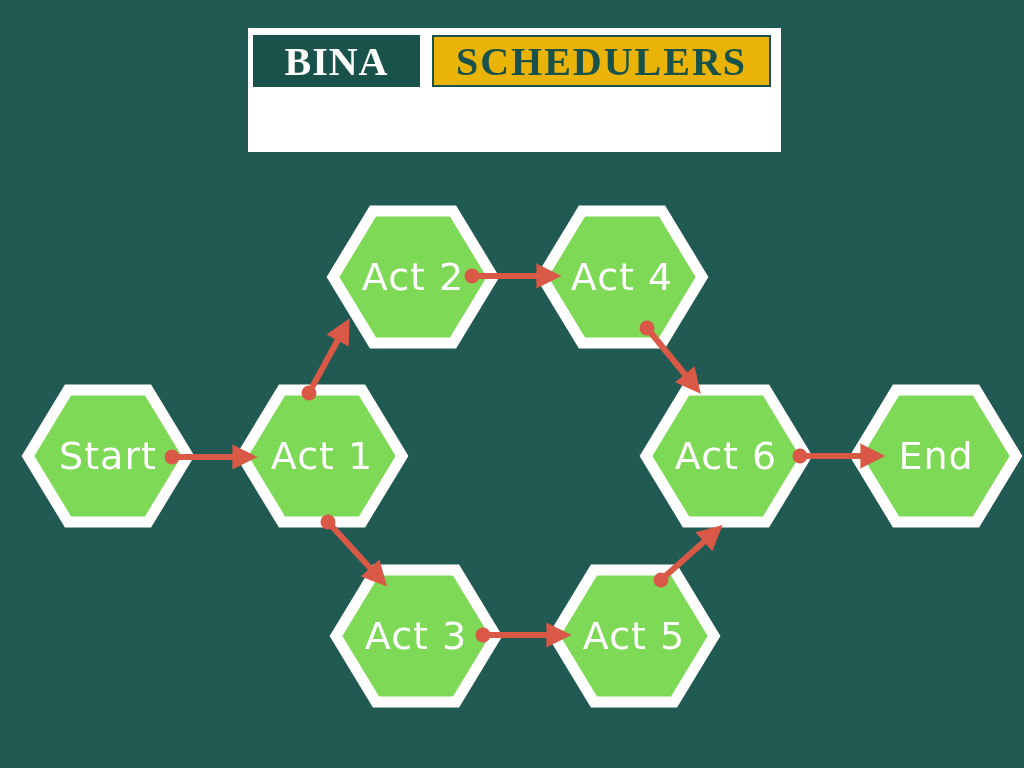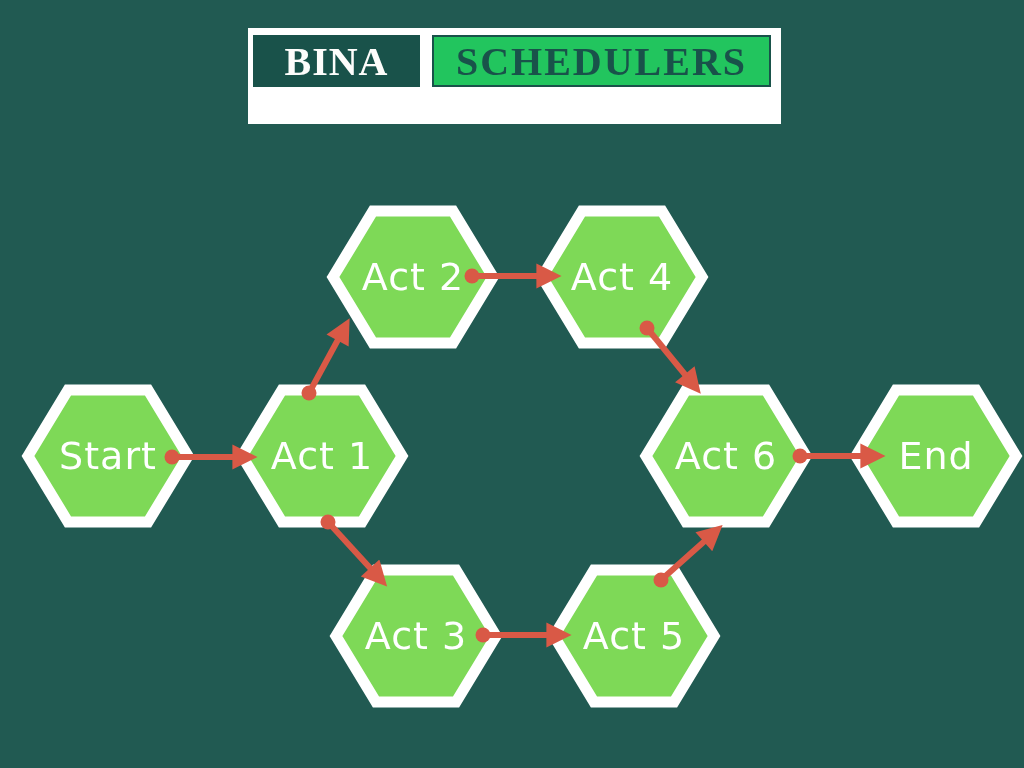--- a/index.html
+++ b/index.html
@@ -3,36 +3,36 @@
 <meta charset="utf-8">
 <style>
   * { margin:0; padding:0; box-sizing:border-box; }
   html,body { width:1024px; height:768px; }
   body { font-family:"DejaVu Sans", sans-serif; }
   .canvas {
     position:relative; width:1024px; height:768px;
     background:var(--background,#215A52); overflow:hidden;
   }
   .logo {
-    position:absolute; left:248px; top:28px; width:533px; height:96px;
+    position:absolute; left:248px; top:28px; width:533px; height:124px;
     background:#ffffff;
     padding-left:11px;
   }
   .bina-box {
     position:absolute; left:5px; top:7px; width:167px; height:52px;
     background:var(--logo-dark-green,#19524A);
     display:flex; align-items:center; justify-content:center;
   }
   .bina-text {
     font-family:"Liberation Serif", serif; font-weight:700;
     font-size:40px; color:#fdfdfb; letter-spacing:1px;
   }
   .sched-box {
     position:absolute; left:184px; top:7px; right:10px; height:52px;
-    background:#22c55e; border:2px solid var(--logo-dark-green,#19524A);
+    background:#eab308; border:2px solid var(--logo-dark-green,#19524A);
     display:flex; align-items:center; justify-content:center;
   }
   .sched-text {
     font-family:"Liberation Serif", serif; font-weight:700;
     font-size:40px; color:var(--logo-dark-green,#19524A); letter-spacing:2px;
   }
   .tagline {
     position:absolute; left:0; right:0; top:59px; height:37px;
     display:flex; align-items:center; justify-content:center;
     font-family:"Liberation Serif", serif; font-size:28px;

